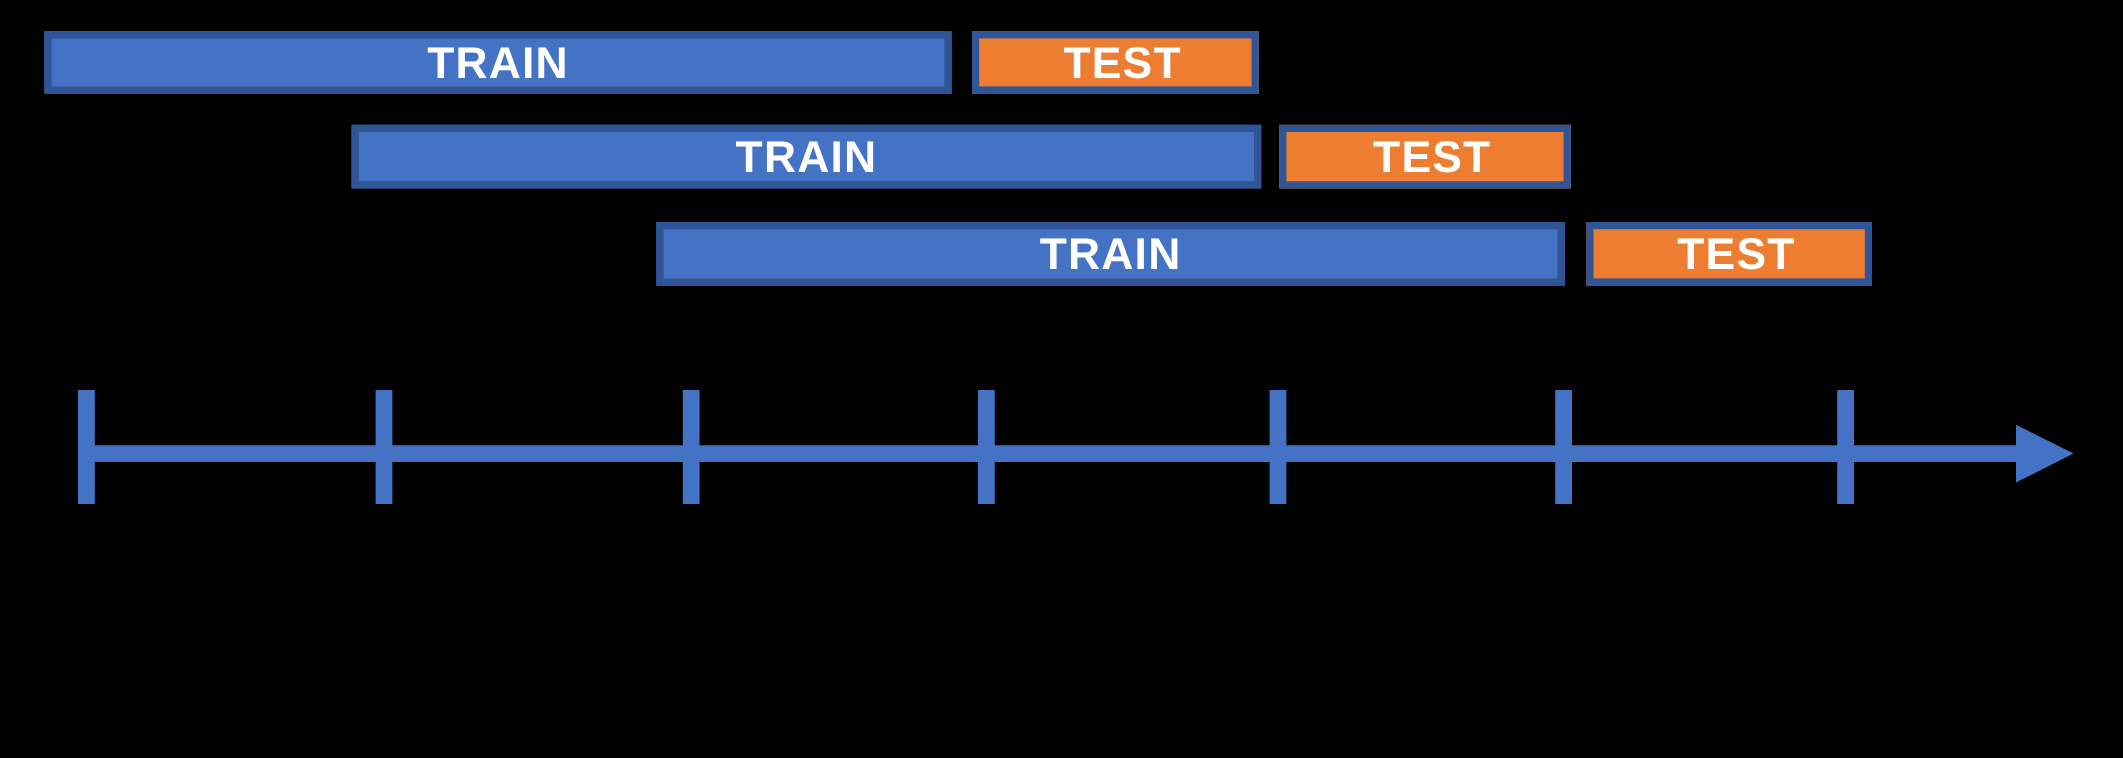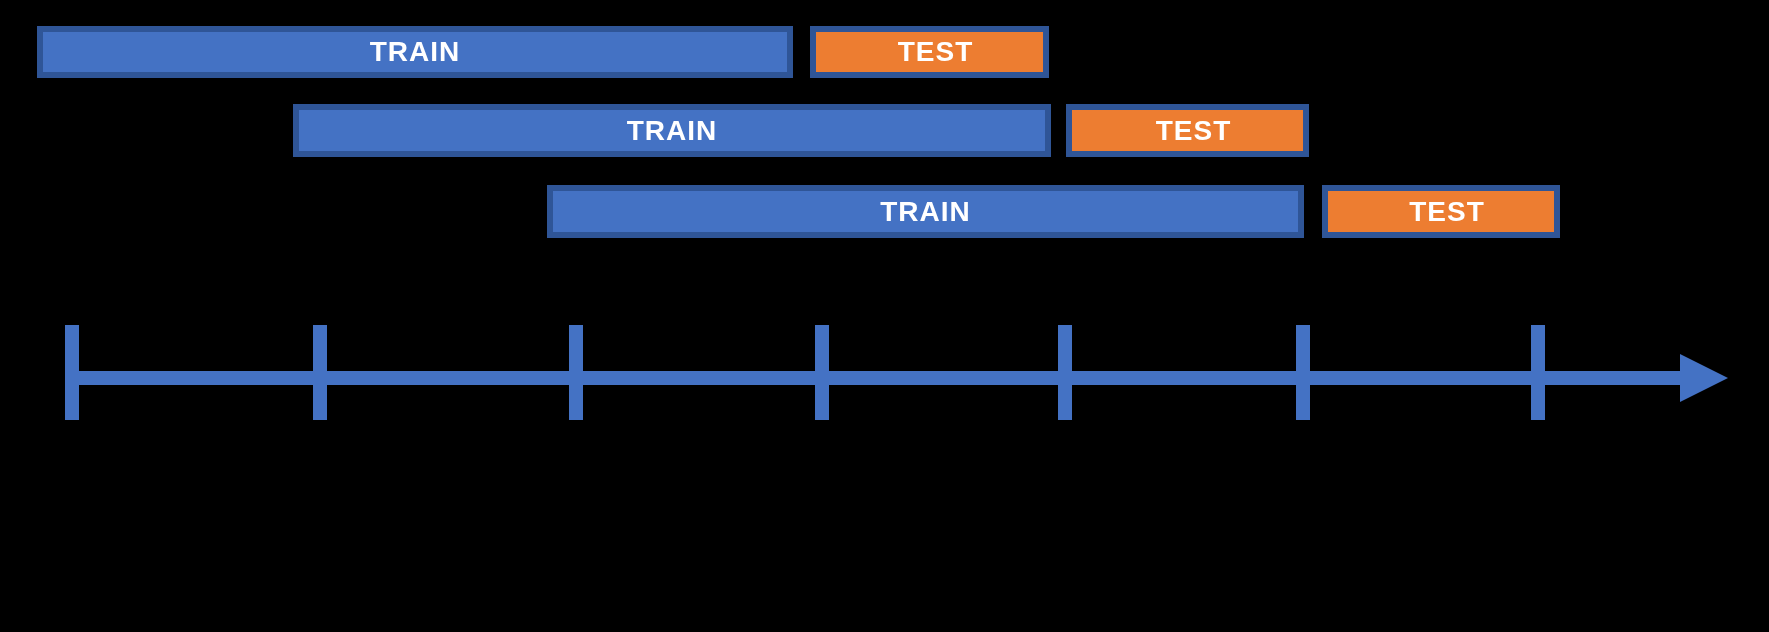--- a/index.html
+++ b/index.html
@@ -16,21 +16,21 @@
     font-family: "Liberation Sans", sans-serif;
   }
   .bar {
     position: absolute;
     box-sizing: border-box;
     border: 6px solid var(--bar-border, #2F5597);
     display: flex;
     align-items: center;
     justify-content: center;
     color: var(--bar-text, #FFFFFF);
-    font-size: 28px;
+    font-size: 37px;
     font-weight: 700;
     letter-spacing: 1px;
     line-height: 1;
   }
   .bar.train { background: var(--train-fill, #4472C4); }
   .bar.test  { background: var(--test-fill,  #ED7D31); padding-left: 12px; }
 
   
   .f1.train { left: 37px;   top: 26px;  width: 756px; height: 52px; }
   .f1.test  { left: 810px;  top: 26px;  width: 239px; height: 52px; }

